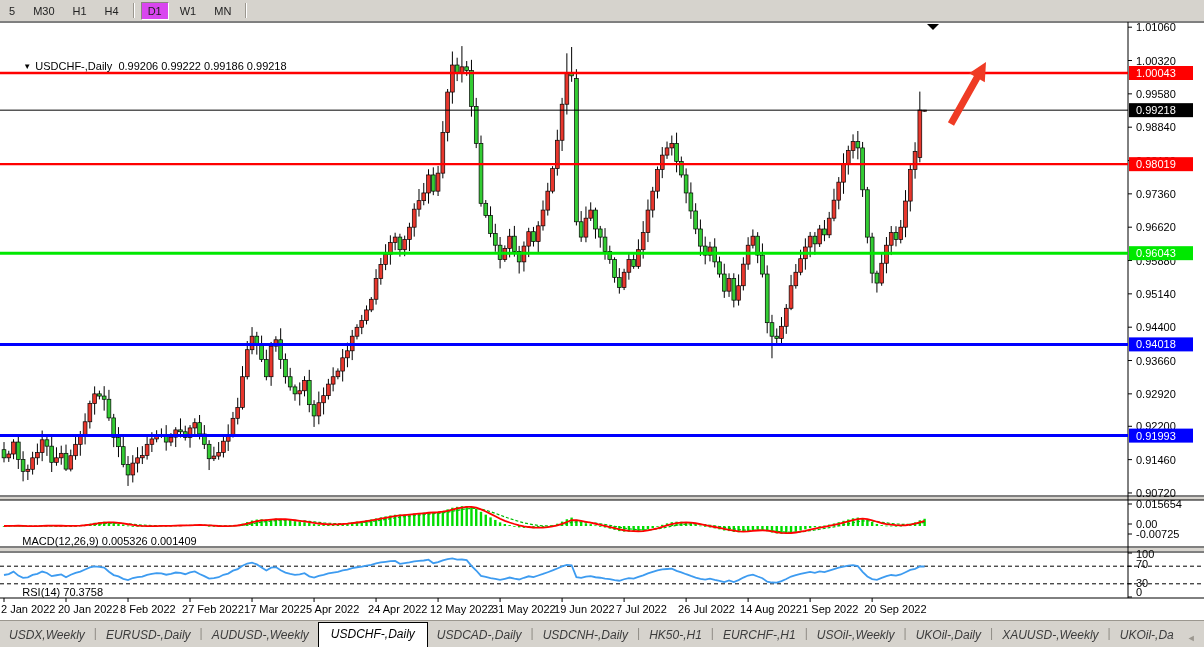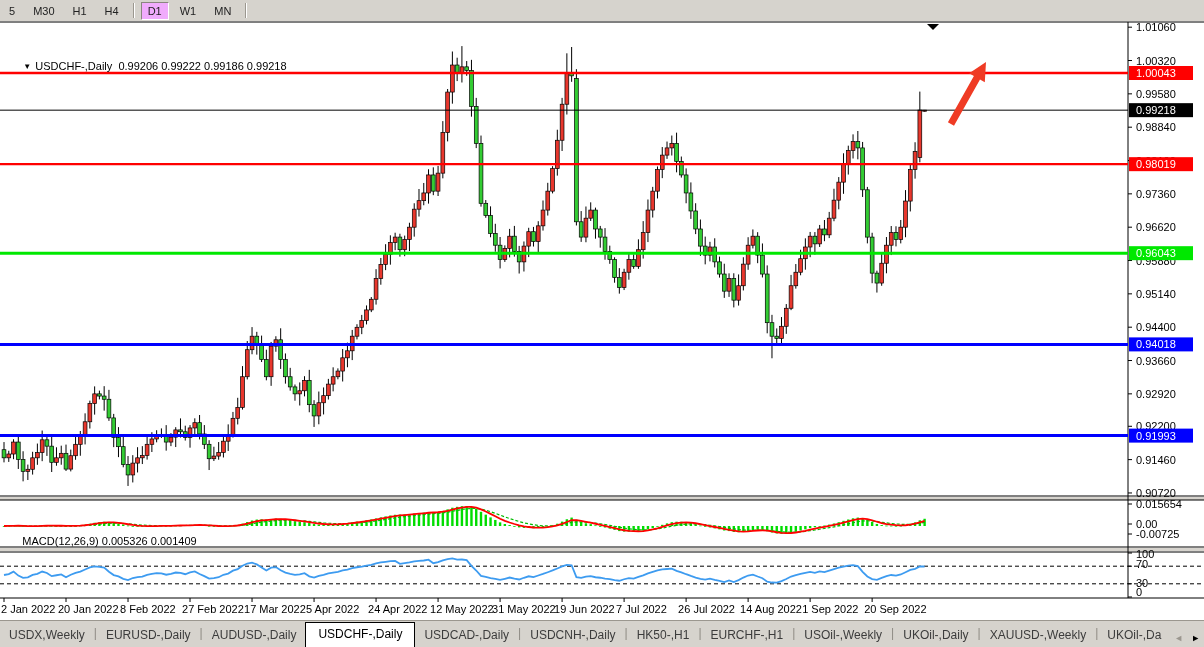--- a/index.html
+++ b/index.html
@@ -1,34 +1,34 @@
 <!DOCTYPE html>
 <html><head>
 <meta charset="utf-8">
 <style>
   html,body{margin:0;padding:0;background:#d4d0c8;font-family:"Liberation Sans",sans-serif;}
   #app{position:relative;width:1204px;height:647px;background:#d4d0c8;overflow:hidden;}
   
   #tf-toolbar{position:absolute;left:0;top:0;width:1204px;height:21px;background:#d6d3cd;
     border-bottom:1px solid #b9b5ae;display:flex;align-items:center;font-size:11px;color:#222;}
   .tf-btn{padding:2px 6px;margin:0 2px;border:1px solid transparent;cursor:default;}
-  .tf-btn.active{background:#f0abfc;border-color:#8a867f #fff #fff #8a867f;text-align:center;}
+  .tf-btn.active{background:#d946ef;border-color:#8a867f #fff #fff #8a867f;text-align:center;}
   .tf-divider{width:1px;height:15px;background:#9b978f;margin:0 5px;box-shadow:1px 0 0 #fff;}
   
   #chart-wrap{position:absolute;left:0;top:21px;width:1204px;height:600px;background:#0369a1;}
   #chart-svg{position:absolute;left:0;top:0;}
   .overlay-label{position:absolute;font-size:11px;color:#000;white-space:pre;pointer-events:none;}
   #chart-title{left:5px;top:27px;text-align:center;}
   #chart-title .tri{font-size:8px;vertical-align:1px;margin-right:4px;}
   #macd-title{left:4px;top:502px;text-align:center;}
   #rsi-title{left:4px;top:553px;}
   
   #tabbar{position:absolute;left:0;bottom:0;width:1204px;height:26px;background:#d6d3cd;
     border-top:1px solid #9b978f;display:flex;align-items:flex-end;font-size:12px;color:#3c3c3c;}
-  .tab{padding:4px 9px 5px 9px;white-space:nowrap;cursor:default;}
+  .tab{padding:4px 9px 5px 9px;white-space:nowrap;cursor:default;font-style:italic;}
   .tab.active{background:#fff;border:1px solid #000;border-bottom:none;color:#000;padding:4px 12px 6px 12px;margin-top:0;}
   .tab-sep{color:#8f8b84;align-self:center;padding-bottom:2px;}
   #tab-arrows{margin-left:auto;display:flex;align-items:center;gap:8px;padding:0 8px 4px 4px;font-size:9px;}
   #tab-arrow-left{color:#9b978f;}
   #tab-arrow-right{color:#000;}
 </style>
 </head>
 <body>
 
 <div id="app">
@@ -772,28 +772,31 @@
         <polygon points="927,3 939,3 933,9" fill="#000000"></polygon>
         <polygon points="986,41 984.8,61.2 980,58.5 954,104.8 947.9,101.3 973.9,55 969.2,52.2" fill="#ef3b24"></polygon>
       </svg>
 
     <div id="chart-title" class="overlay-label">
       <span class="tri">▼</span><span>USDCHF-,Daily</span>&nbsp;&nbsp;<span>0.99206 0.99222 0.99186 0.99218</span>
     </div>
     <div id="macd-title" class="overlay-label">
       <span>MACD(12,26,9)</span>&nbsp;<span>0.005326 0.001409</span>
     </div>
+    <div id="rsi-title" class="overlay-label">
+      <span>RSI(14)</span>&nbsp;<span>70.3758</span>
+    </div>
   </div>
 
   <div id="tabbar">
       <div class="tab">USDX,Weekly</div>
       <span class="tab-sep">|</span>
       <div class="tab">EURUSD-,Daily</div>
       <span class="tab-sep">|</span>
-      <div class="tab">AUDUSD-,Daily</div>
+      <div class="tab">AUDUSD-,Weekly</div>
       <div class="tab active">USDCHF-,Daily</div>
       <div class="tab">USDCAD-,Daily</div>
       <span class="tab-sep">|</span>
       <div class="tab">USDCNH-,Daily</div>
       <span class="tab-sep">|</span>
       <div class="tab">HK50-,H1</div>
       <span class="tab-sep">|</span>
       <div class="tab">EURCHF-,H1</div>
       <span class="tab-sep">|</span>
       <div class="tab">USOil-,Weekly</div>

